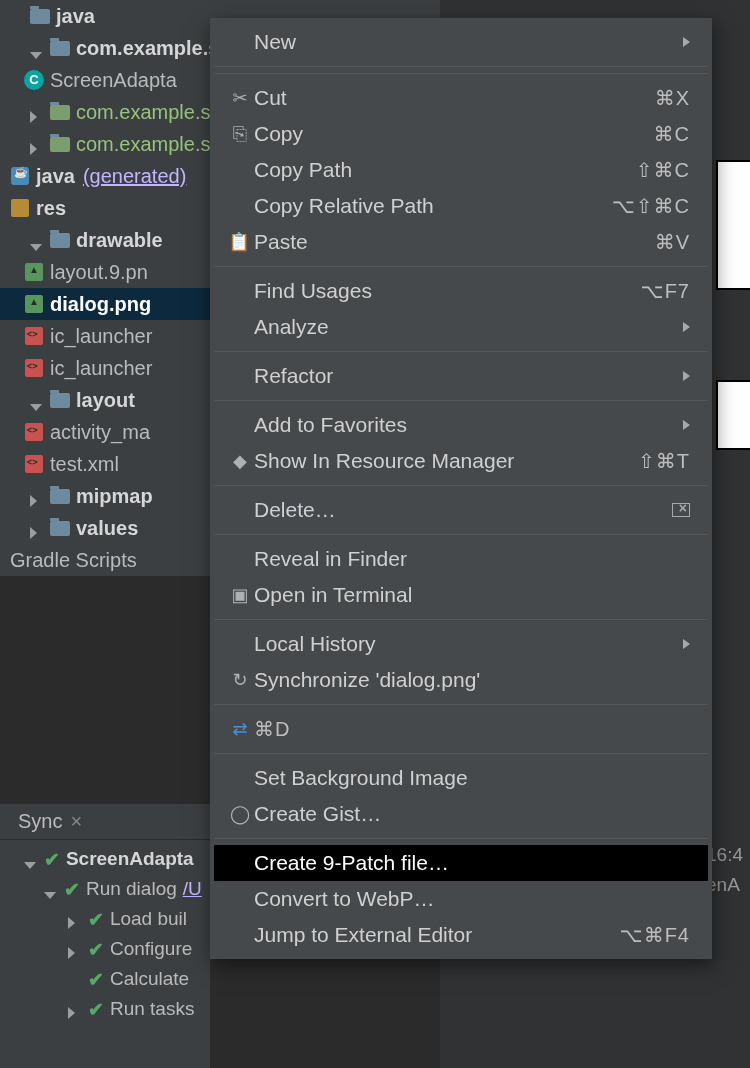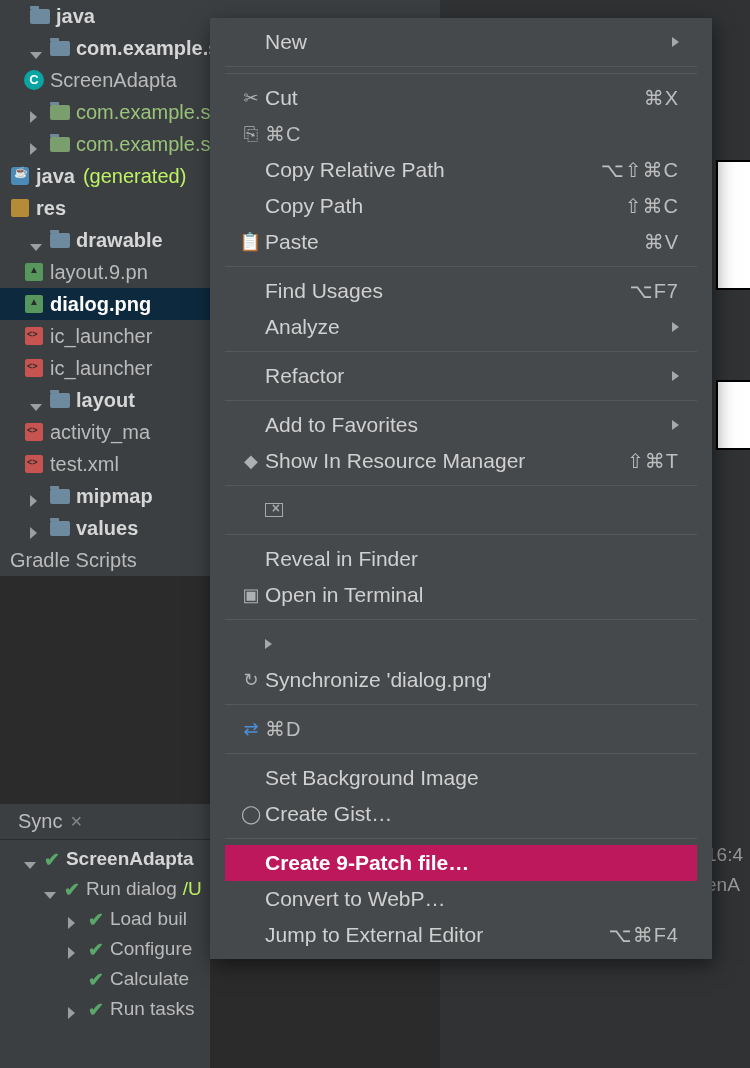--- a/index.html
+++ b/index.html
@@ -30,21 +30,21 @@
     width: 14px; height: 14px;
     display: inline-block;
     margin-right: 6px;
   }
   .pad0 { padding-left: 10px; }
   .pad1 { padding-left: 30px; }
   .pad2 { padding-left: 60px; }
   .pad3 { padding-left: 86px; }
   .noarrow { padding-left: 24px; }
   .bold { color: #d6d6d6; font-weight: 600; }
-  .grey { color: #bef264; }
+  .grey { color: #c4b5fd; text-decoration: underline; }
 
   .selected { background: #0d293e; color: #ffffff; }
   .selected .bold { color: #ffffff; }
 
   .icon {
     width: 20px; height: 20px;
     display: inline-flex;
     align-items: center;
     justify-content: center;
     margin-right: 6px;
@@ -97,33 +97,33 @@
   }
 
   
   .ctxmenu {
     position:absolute;
     left:210px; top:18px;
     width:502px;
     background:#46494b;
     box-shadow: 2px 6px 20px rgba(0,0,0,0.5);
     color:#d0d0d0;
-    padding:6px 15px;
+    padding:6px 4px;
   }
   .mitem {
     display:flex; align-items:center;
     height:36px;
     padding: 0 18px 0 12px;
   }
   .mitem .mic { width:28px; display:flex; justify-content:center; color:#aeb1b3; font-size:18px; }
   .mitem .lbl { flex:1; font-size:21px; }
   .mitem .cut { color:#bdbdbd; font-size:20px; letter-spacing:1px; }
   .mitem .sub { color:#aeb1b3; font-size:14px; }
   .sep { height:1px; background:#555759; margin:6px 0; }
-  .mitem.hover { background:#be185d; color:#ffffff;font-weight:bold; }
+  .mitem.hover { background:#000000; color:#ffffff; }
   .mitem.hover .lbl, .mitem.hover .cut, .mitem.hover .mic { color:#ffffff; }
 
   .tri-down { display:inline-block; width:0;height:0;border-left:6px solid transparent;border-right:6px solid transparent;border-top:7px solid #9c9e9f; }
   .tri-right { display:inline-block; width:0;height:0;border-top:6px solid transparent;border-bottom:6px solid transparent;border-left:7px solid #9c9e9f; }
   .tri-right-sm { display:inline-block; width:0;height:0;border-top:5px solid transparent;border-bottom:5px solid transparent;border-left:7px solid #a6a8a9; }
 
   .delete-icon {
     display:inline-block; width:18px; height:14px;
     border:1.5px solid #a6a8a9; position:relative;
   }
@@ -306,31 +306,32 @@
   </div>
   <div class="sep"></div>
   <div class="sep"></div>
   <div class="mitem">
     <span class="mic">✂</span>
       <span class="lbl">Cut</span>
       <span class="cut">⌘X</span>
   </div>
   <div class="mitem">
     <span class="mic">⎘</span>
+      <span class="lbl">Copy</span>
       <span class="cut">⌘C</span>
+  </div>
+  <div class="mitem">
+    <span class="mic"></span>
+      <span class="lbl">Copy Path</span>
+      <span class="cut">⇧⌘C</span>
   </div>
   <div class="mitem">
     <span class="mic"></span>
       <span class="lbl">Copy Relative Path</span>
       <span class="cut">⌥⇧⌘C</span>
-  </div>
-  <div class="mitem">
-    <span class="mic"></span>
-      <span class="lbl">Copy Path</span>
-      <span class="cut">⇧⌘C</span>
   </div>
   <div class="mitem">
     <span class="mic">📋</span>
       <span class="lbl">Paste</span>
       <span class="cut">⌘V</span>
   </div>
   <div class="sep"></div>
   <div class="mitem">
     <span class="mic"></span>
       <span class="lbl">Find Usages</span>
@@ -354,34 +355,36 @@
       <span class="sub"><span class="tri-right-sm"></span></span>
   </div>
   <div class="mitem">
     <span class="mic">◆</span>
       <span class="lbl">Show In Resource Manager</span>
       <span class="cut">⇧⌘T</span>
   </div>
   <div class="sep"></div>
   <div class="mitem">
     <span class="mic"></span>
+      <span class="lbl">Delete…</span>
       <span class="cut"><span class="delete-icon"></span></span>
   </div>
   <div class="sep"></div>
   <div class="mitem">
     <span class="mic"></span>
       <span class="lbl">Reveal in Finder</span>
   </div>
   <div class="mitem">
     <span class="mic">▣</span>
       <span class="lbl">Open in Terminal</span>
   </div>
   <div class="sep"></div>
   <div class="mitem">
     <span class="mic"></span>
+      <span class="lbl">Local History</span>
       <span class="sub"><span class="tri-right-sm"></span></span>
   </div>
   <div class="mitem">
     <span class="mic">↻</span>
       <span class="lbl">Synchronize 'dialog.png'</span>
   </div>
   <div class="sep"></div>
   <div class="mitem">
     <span class="mic" style="color:#4a90d9">⇄</span>
       <span class="cut">⌘D</span>

